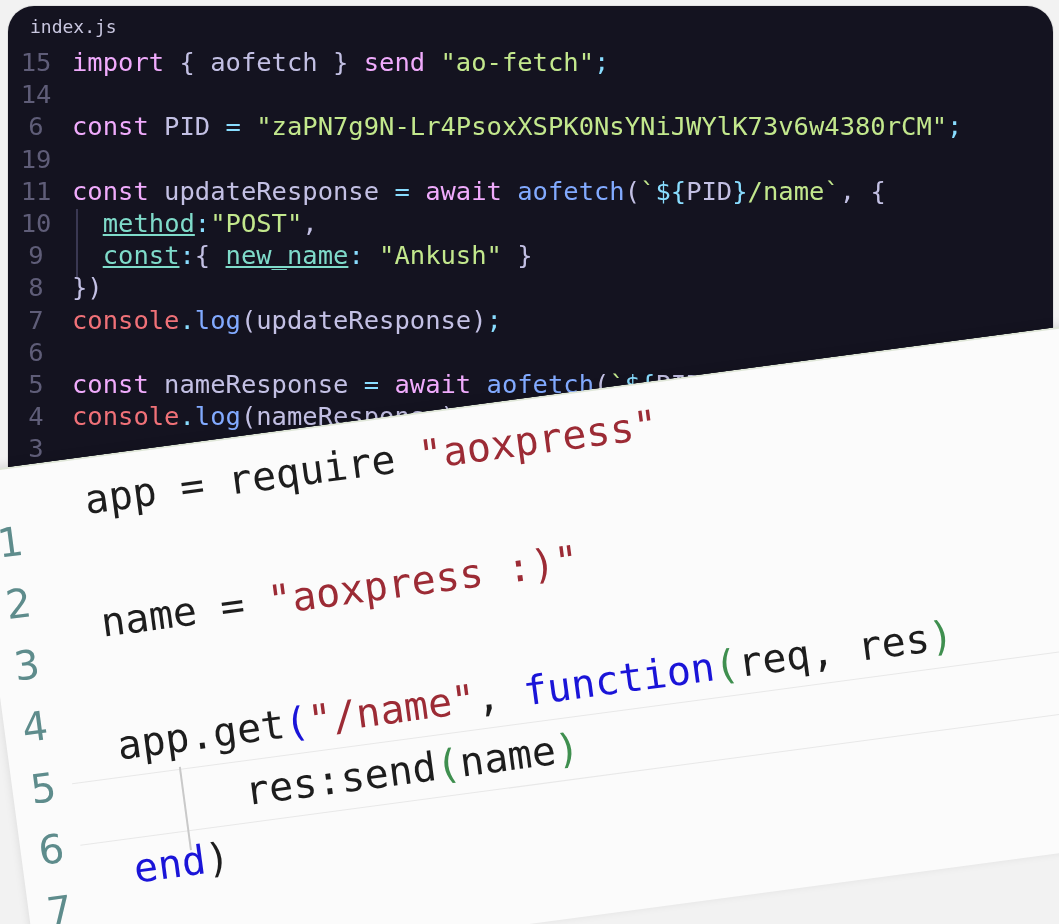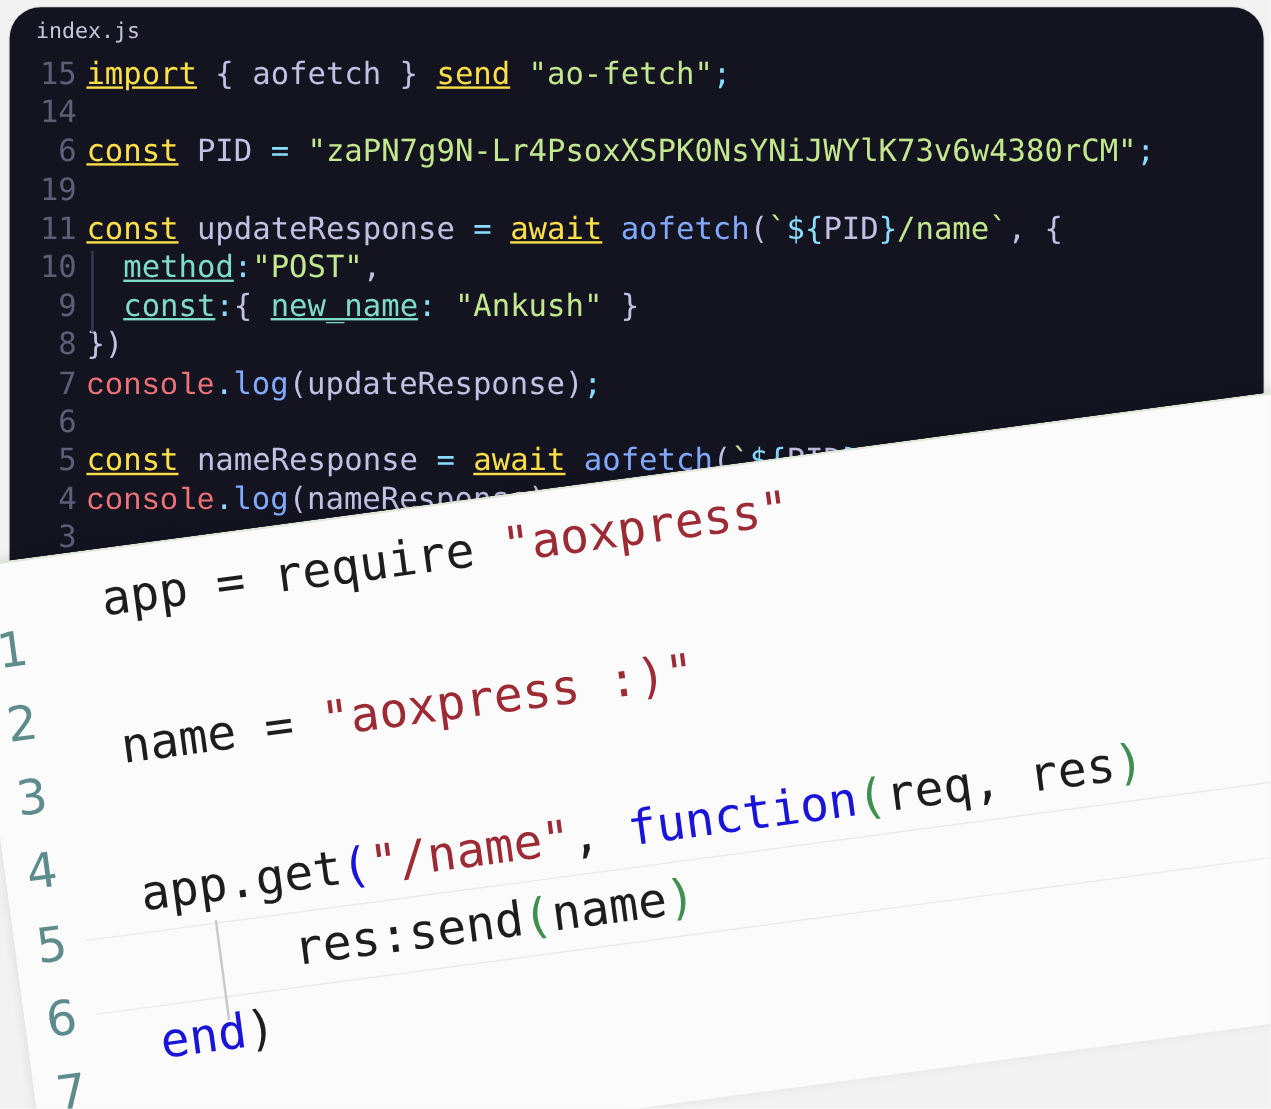--- a/index.html
+++ b/index.html
@@ -48,46 +48,46 @@
     left: 0;
     height: 32px;
     line-height: 32px;
     white-space: pre;
     font-size: 25.5px;
   }
   .dk-num {
     position: absolute;
     left: 0;
     width: 56px;
-    text-align: right;
+    text-align: center;
     color: #5f5d78;
     font-size: 25.5px;
   }
   .dk-code {
     position: absolute;
     left: 64px;
     white-space: pre;
     font-size: 25.5px;
     color: #c3c0e4;
   }
   
   .guide {
     position: absolute;
     left: 68px;
     width: 2px;
     background: #3a3852;
   }
 
   
-  .kw   { color: #fde047; text-decoration: underline; }  
+  .kw   { color: #f0abfc; }  
   .var  { color: #c3c0e4; }
   .op   { color: #89ddff; }  
   .str  { color: #c3e88d; }  
   .fn   { color: #82aaff; }  
-  .obj  { color: #f07178; font-family: Liberation Mono, monospace; }  
+  .obj  { color: #f07178; }  
   .key  { color: #7fdbca; text-decoration: underline; }  
   .punc { color: #c3c0e4; }
 
   
   #light-panel {
     position: absolute;
     left: -30px;
     top: 472px;
     width: 1120px;
     height: 520px;

